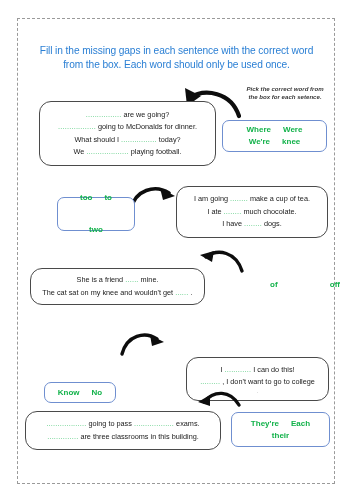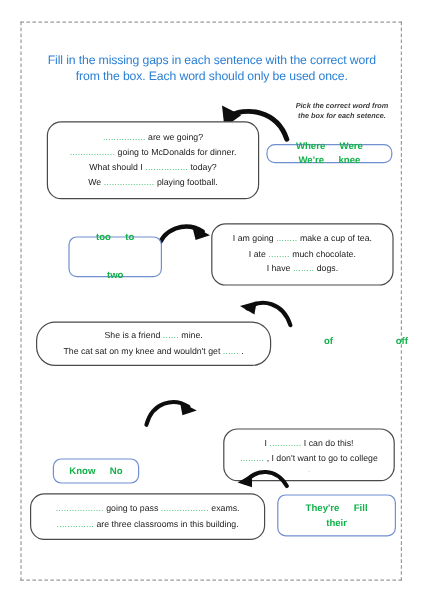--- a/index.html
+++ b/index.html
@@ -73,21 +73,21 @@
     <span class="gap">.................</span><span> going to McDonalds for dinner.</span>
   </div>
   <div class="sline">
     <span>What should I </span><span class="gap">................</span><span> today?</span>
   </div>
   <div class="sline">
     <span>We </span><span class="gap">...................</span><span> playing football.</span>
   </div>
 </div>
 
-<div class="wbox" style="left:222px;top:120px;width:105px;height:16px;">
+<div class="wbox" style="left:222px;top:120px;width:105px;height:32px;">
   <div class="wrow">
     <span>Where</span>
     <span>Were</span>
   </div>
   <div class="wrow">
     <span>We're</span>
     <span>knee</span>
   </div>
 </div>
 
@@ -116,21 +116,21 @@
   <div class="sline">
     <span>I have </span><span class="gap">........</span><span> dogs.</span>
   </div>
 </div>
 
 <svg class="arrow" style="left:198px;top:248px;" width="50" height="28" viewBox="0 0 50 28">
   <path d="M8 9 C20 0 38 4 44 23" stroke="#0d0d0d" stroke-width="3.4" fill="none" stroke-linecap="round"></path>
   <polygon points="2,7 16,3 14,14" fill="#0d0d0d"></polygon>
 </svg>
 
-<div class="sbox" style="left:30px;top:268px;width:196px;height:37px;border-radius:16px;">
+<div class="sbox" style="left:30px;top:268px;width:175px;height:37px;">
   <div class="sline">
     <span>She is a friend </span><span class="gap">......</span><span> mine.</span>
   </div>
   <div class="sline">
     <span>The cat sat on my knee and wouldn't get </span><span class="gap">......</span><span> .</span>
   </div>
 </div>
 
 <div class="freewords">
   <span>of</span>
@@ -171,18 +171,18 @@
     <span class="gap">..................</span><span> going to pass </span><span class="gap">..................</span><span> exams.</span>
   </div>
   <div class="sline">
     <span class="gap">..............</span><span> are three classrooms in this building.</span>
   </div>
 </div>
 
 <div class="wbox" style="left:231px;top:412px;width:99px;height:35px;">
   <div class="wrow">
     <span>They're</span>
-    <span>Fill</span>
+    <span>Each</span>
   </div>
   <div class="wrow">
     <span>their</span>
   </div>
 </div>
 
 </body></html>

